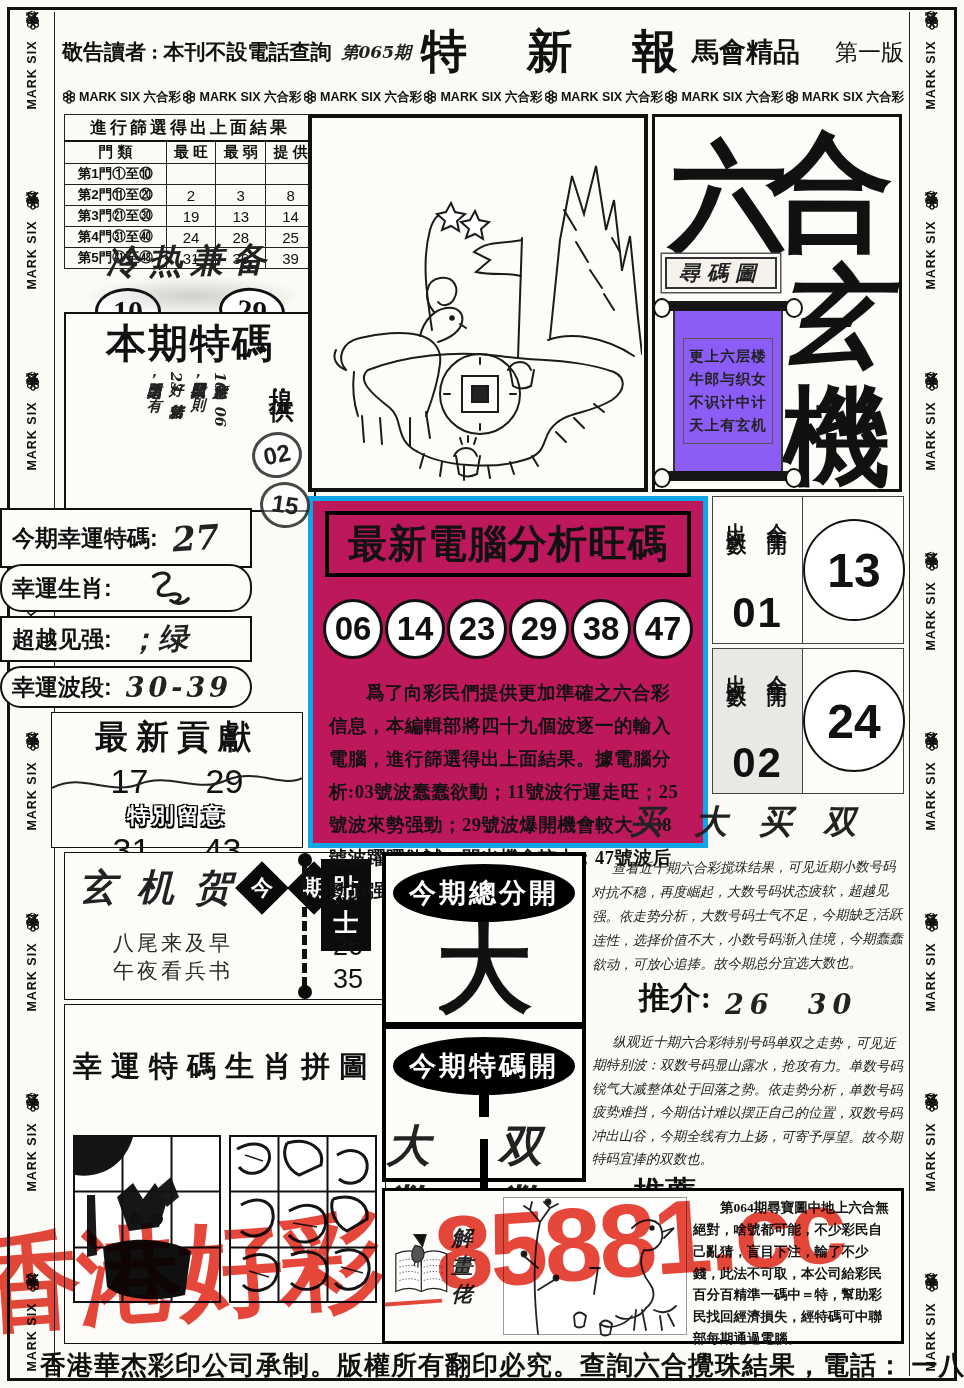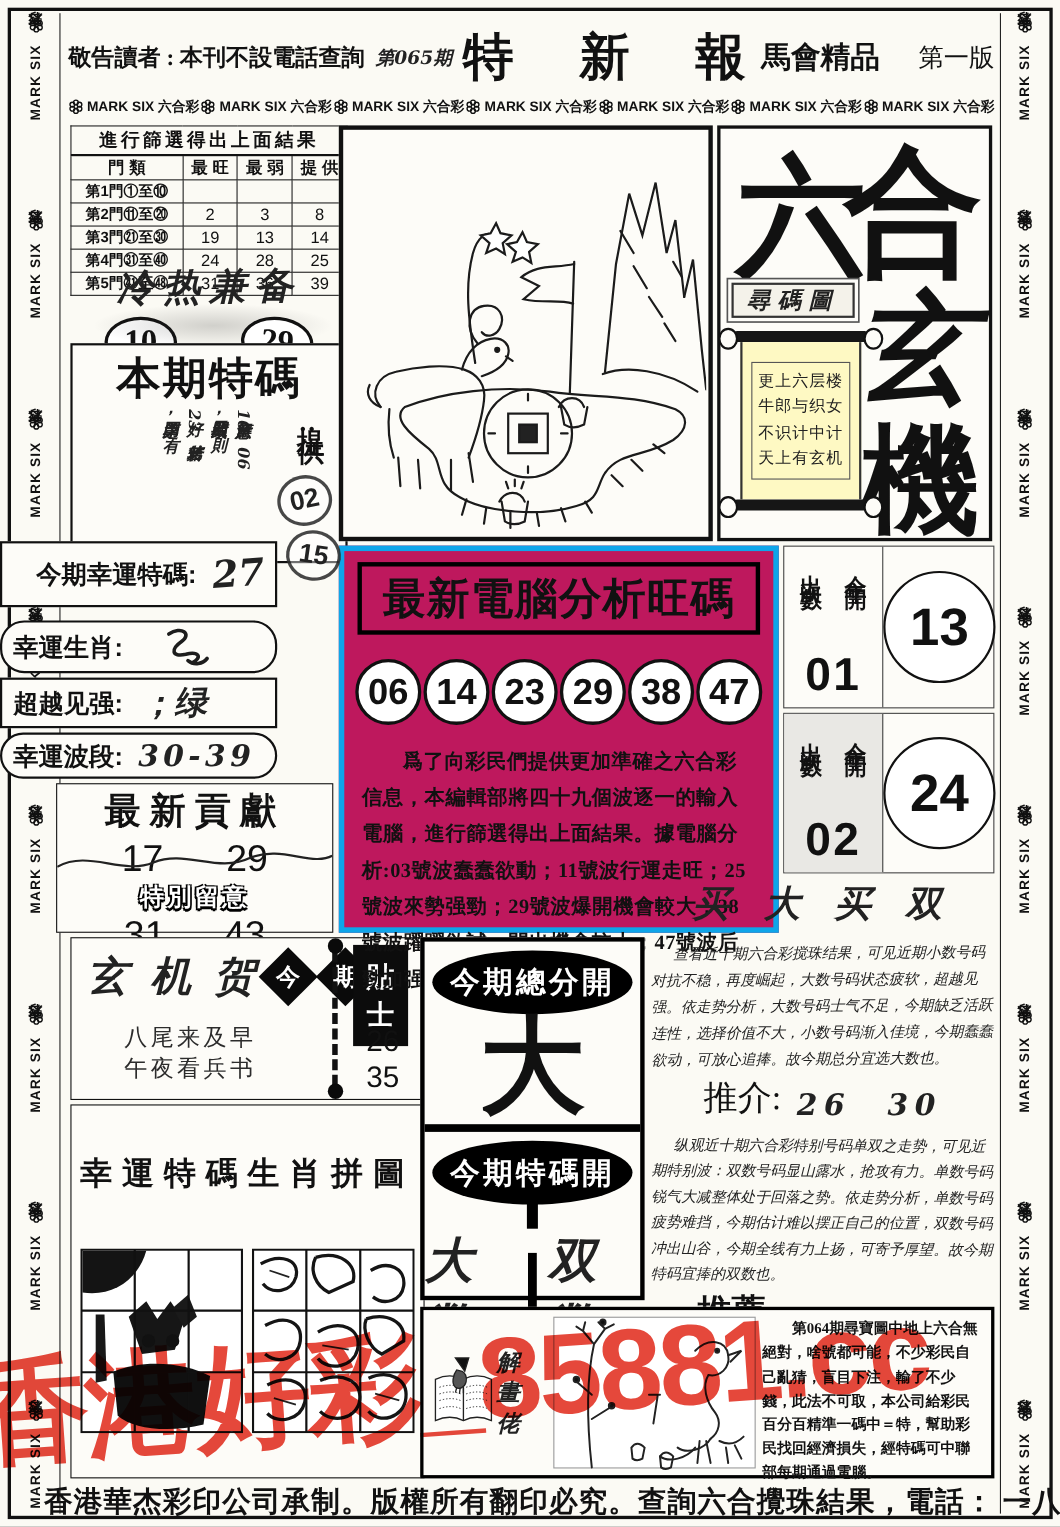--- a/index.html
+++ b/index.html
@@ -333,21 +333,21 @@
       <span style="display:block; margin:0 6px;">應留意10、06</span>
       <span style="display:block; margin:0 6px;">三門或第二門，則</span>
       <span style="display:block; margin:0 6px;">好23若转第</span>
       <span style="display:block; margin:0 6px;">第三門之中，有</span>
     </div>
     <div class="serif" style="position:absolute; right:16px; top:56px; writing-mode:vertical-rl; font-size:25px; font-weight:700; letter-spacing:8px;">提供:</div>
     <span class="stamp" style="right:12px; top:118px;">02</span>
     <span class="stamp" style="right:4px; top:168px; transform:rotate(8deg);">15</span>
   </div>
 
-  <div class="lrow" style="top:492px; height:60px;justify-content:flex-end;">
+  <div class="lrow" style="top:508px; height:60px;">
     <span class="lab">今期幸運特碼:</span>
     <span class="hand" style="font-size:34px; margin-left:14px; transform:rotate(-4deg); font-weight:800;">27</span>
   </div>
   <div class="lrow round" style="top:564px; height:48px;">
     <span class="lab">幸運生肖:</span>
     <svg style="margin-left:26px;" width="58" height="40" viewBox="0 0 60 40">
       <path d="M16,8 C28,0 38,8 28,15 C18,22 18,30 32,27 C44,24 48,30 38,35 M34,33 C40,38 48,36 52,31" fill="none" stroke="#1d1d1d" stroke-width="3.4" stroke-linecap="round"></path>
     </svg>
   </div>
   <div class="lrow" style="top:616px; height:46px;">
@@ -514,21 +514,21 @@
   <div class="abs box" style="left:652px; top:114px; width:250px; height:378px; border-width:3px;">
     <span class="serif" style="position:absolute; left:14px; top:2px; font-size:118px; font-weight:900;">六</span>
     <span class="serif" style="position:absolute; right:6px; top:-8px; font-size:126px; font-weight:900;">合</span>
     <span class="serif" style="position:absolute; right:14px; top:128px; font-size:108px; font-weight:900; font-style:italic;">玄</span>
     <span class="serif" style="position:absolute; right:8px; top:248px; font-size:108px; font-weight:900;">機</span>
     <div style="position:absolute; left:10px; top:140px; width:112px; height:32px; border:2px solid #333; box-shadow:0 0 0 3px #fdfcf8, 0 0 0 4.5px #555; display:flex; align-items:center; justify-content:center; background:#f4f2ea;">
       <span class="hand" style="font-size:21px; font-weight:800; letter-spacing:7px;">尋碼圖</span>
     </div>
     <div style="position:absolute; left:10px; top:184px; width:126px; height:182px;">
       <div class="scroll-roller"></div>
-      <div style="margin:0 8px; height:143px; border-left:2px solid #333; border-right:2px solid #333; background:#fef9c3; display:flex; align-items:center; justify-content:center;">
+      <div style="margin:0 8px; height:160px; border-left:2px solid #333; border-right:2px solid #333; background:#8b5cf6; display:flex; align-items:center; justify-content:center;font-weight:bold;">
         <div style="border:1px solid #555; padding:6px 5px;">
           <div class="para" style="font-size:14.5px; line-height:1.6; letter-spacing:1px; color:#222;">
             <div>更上六层楼</div>
             <div>牛郎与织女</div>
             <div>不识计中计</div>
             <div>天上有玄机</div>
           </div>
         </div>
       </div>
       <div class="scroll-roller"></div>
@@ -557,21 +557,21 @@
     </div>
     <div class="occ-ballwrap">
       <span class="ball" style="width:102px;height:102px;font-size:48px;border-width:2.5px;font-weight:600;">24</span>
     </div>
   </div>
 
   <div class="abs" style="left:592px; top:800px; width:312px; height:382px;">
     <div class="hand" style="font-size:33px; letter-spacing:10px; text-align:center; font-weight:700;">买 大 买 双</div>
     <p class="hand" style="margin-top:10px; font-size:13.5px; line-height:1.78; text-indent:1.5em; font-weight:500; transform:rotate(-.4deg);">查看近十期六合彩搅珠结果，可见近期小数号码对抗不稳，再度崛起，大数号码状态疲软，超越见强。依走势分析，大数号码士气不足，今期缺乏活跃连性，选择价值不大，小数号码渐入佳境，今期蠢蠢欲动，可放心追捧。故今期总分宜选大数也。</p>
     <div style="display:flex; align-items:baseline; justify-content:center; gap:14px; margin-top:2px;">
-      <span class="serif" style="font-size:31px; font-weight:400;">推介:</span>
+      <span class="serif" style="font-size:31px; font-weight:700;">推介:</span>
       <span class="hand" style="font-size:27px; letter-spacing:6px; position:relative; top:6px;">26　30</span>
     </div>
     <p class="hand" style="margin-top:12px; font-size:13.5px; line-height:1.74; text-indent:1.5em; font-weight:500; transform:rotate(.3deg);">纵观近十期六合彩特别号码单双之走势，可见近期特别波：双数号码显山露水，抢攻有力。单数号码锐气大减整体处于回落之势。依走势分析，单数号码疲势难挡，今期估计难以摆正自己的位置，双数号码冲出山谷，今期全线有力上扬，可寄予厚望。故今期特码宜捧的双数也。</p>
     <div style="display:flex; align-items:baseline; justify-content:center; gap:14px;">
       <span class="serif" style="font-size:31px; font-weight:800;">推薦:</span>
       <span class="hand" style="font-size:27px; letter-spacing:5px; position:relative; top:7px;">32、 48</span>
     </div>
   </div>
 
   <div class="abs" style="left:382px; top:1188px; width:522px; height:156px; border:3px solid #000; background:#fdfcf8; display:flex; gap:6px; padding:6px;">

